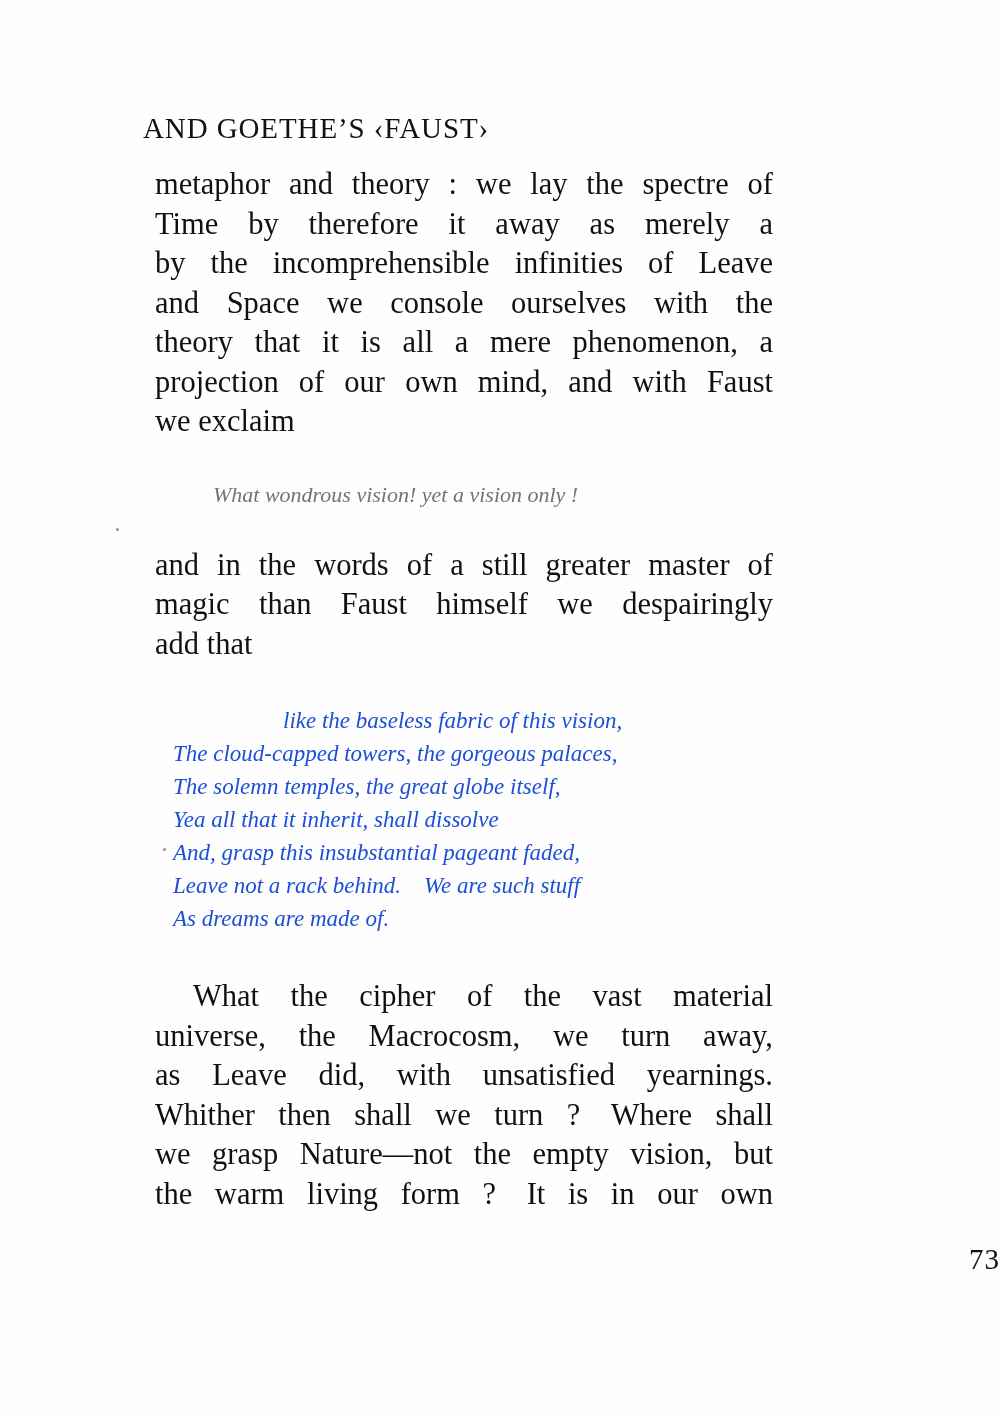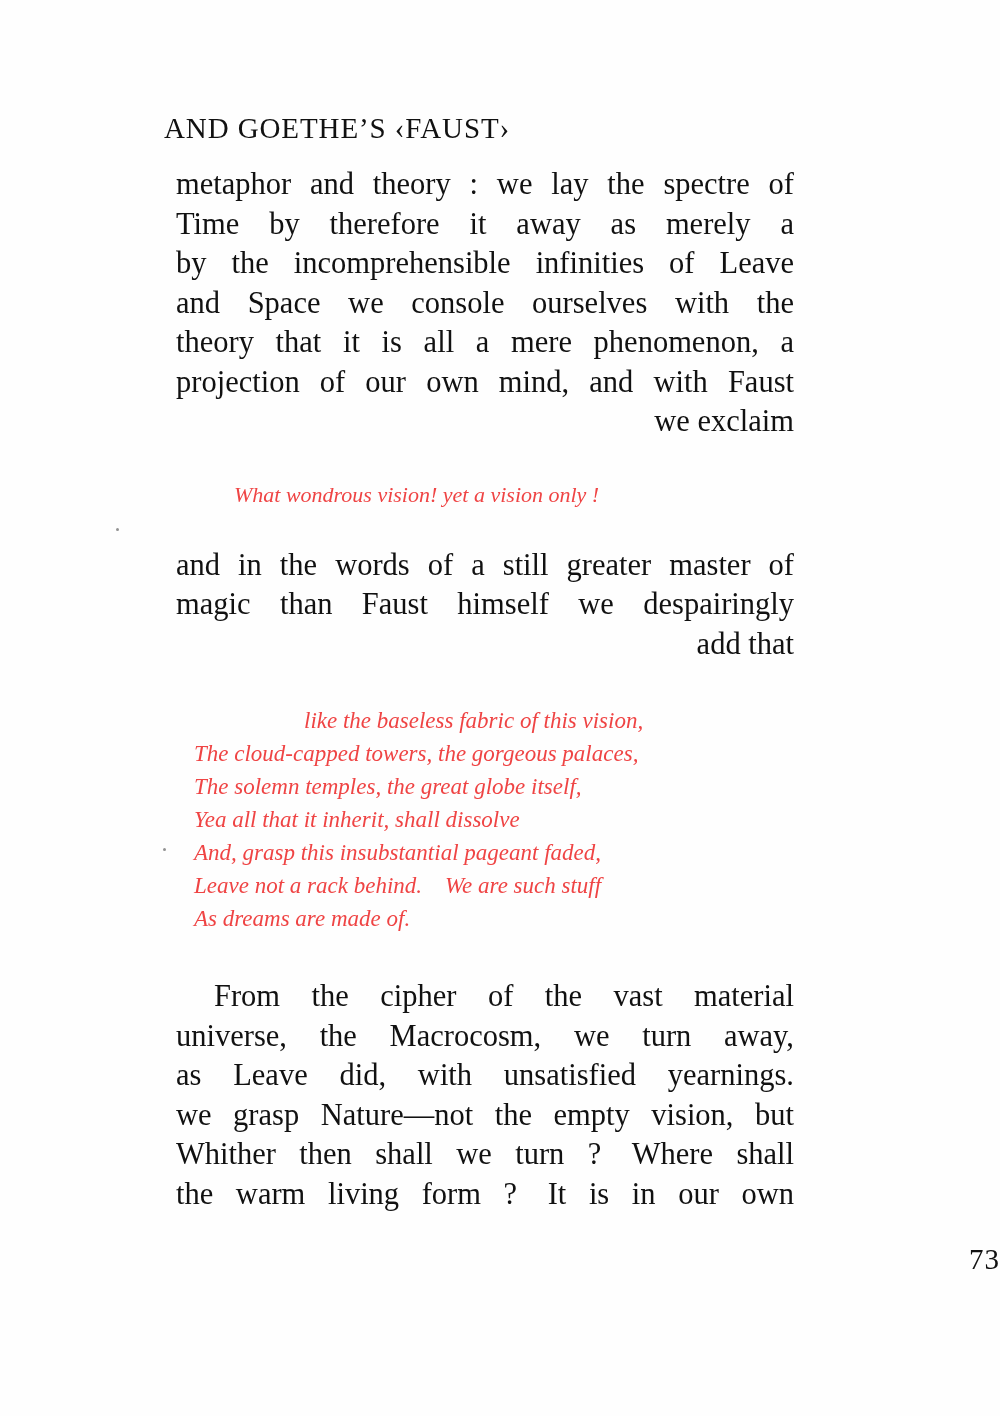--- a/index.html
+++ b/index.html
@@ -18,21 +18,21 @@
   .page {
     position: absolute;
     left: 0;
     top: 0;
     width: 1000px;
     height: 1416px;
     background: #fefefe;
   }
   .content {
     position: absolute;
-    left: 164px;
+    left: 143px;
     top: 112px;
     width: 642px;
   }
   .running-head {
     font-size: 29px;
     letter-spacing: 0.9px;
     margin-bottom: 20px;
     white-space: nowrap;
   }
   .para {
@@ -40,38 +40,38 @@
     line-height: 39.5px;
     text-align: justify;
     text-justify: inter-word;
     margin: 12px;
   }
   .para.first {
     margin-top: 6px;
   }
   .para .lastline {
     display: block;
-    text-align: right;
+    text-align: left;
   }
   .quote-single {
     font-family: "Liberation Serif", serif;
     font-style: italic;
     font-size: 22px;
     line-height: 30px;
     margin: 38px 0 36px 0;
     padding-left: 70px;
-    color: #ef4444;
+    color: #737373;
   }
   .verse {
     font-style: italic;
     font-size: 23px;
     line-height: 33px;
     margin: 40px 0 42px 0;
     padding-left: 30px;
-    color: #ef4444;
+    color: #1d4ed8;
   }
   .verse .vline {
     display: block;
     white-space: pre;
   }
   .verse .vline.indent1 {
     padding-left: 110px;
   }
   .gap-before-last {
     margin-top: 36px;
@@ -128,25 +128,25 @@
       <span class="vline indent1">like the baseless fabric of this vision,</span>
       <span class="vline">The cloud-capped towers, the gorgeous palaces,</span>
       <span class="vline">The solemn temples, the great globe itself,</span>
       <span class="vline">Yea all that it inherit, shall dissolve</span>
       <span class="vline">And, grasp this insubstantial pageant faded,</span>
       <span class="vline">Leave not a rack behind. We are such stuff</span>
       <span class="vline">As dreams are made of.</span>
     </div>
 
     <div class="para gap-before-last">
-      <span style="padding-left: 38px; display: block; text-align: justify; text-align-last: justify; white-space: normal;">From the cipher of the vast material</span>
+      <span style="padding-left: 38px; display: block; text-align: justify; text-align-last: justify; white-space: normal;">What the cipher of the vast material</span>
       <span style="display: block; text-align: justify; text-align-last: justify; white-space: normal;">universe, the Macrocosm, we turn away,</span>
       <span style="display: block; text-align: justify; text-align-last: justify; white-space: normal;">as Leave did, with unsatisfied yearnings.</span>
+      <span style="display: block; text-align: justify; text-align-last: justify; white-space: normal;">Whither then shall we turn ? Where shall</span>
       <span style="display: block; text-align: justify; text-align-last: justify; white-space: normal;">we grasp Nature—not the empty vision, but</span>
-      <span style="display: block; text-align: justify; text-align-last: justify; white-space: normal;">Whither then shall we turn ? Where shall</span>
       <span style="display: block; text-align: justify; text-align-last: justify; white-space: normal;">the warm living form ? It is in our own</span>
     </div>
 
   </div>
 
   <div class="folio">73</div>
 
 </div>
 
 </body></html>

